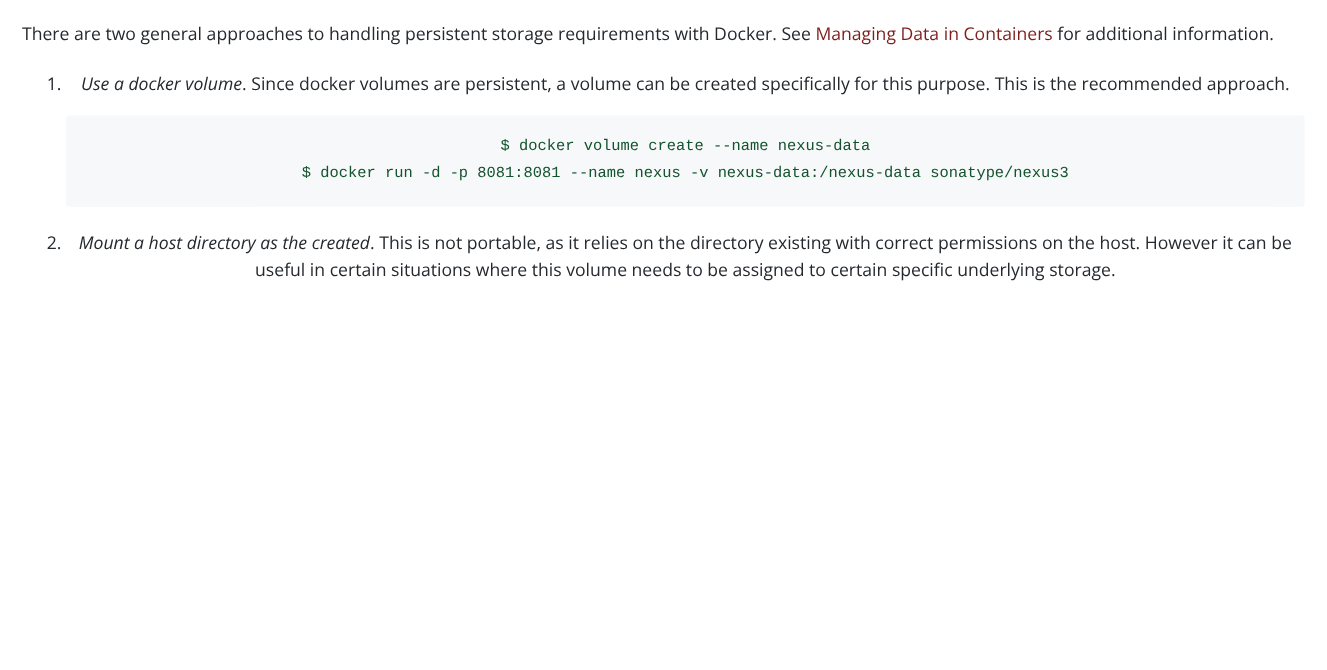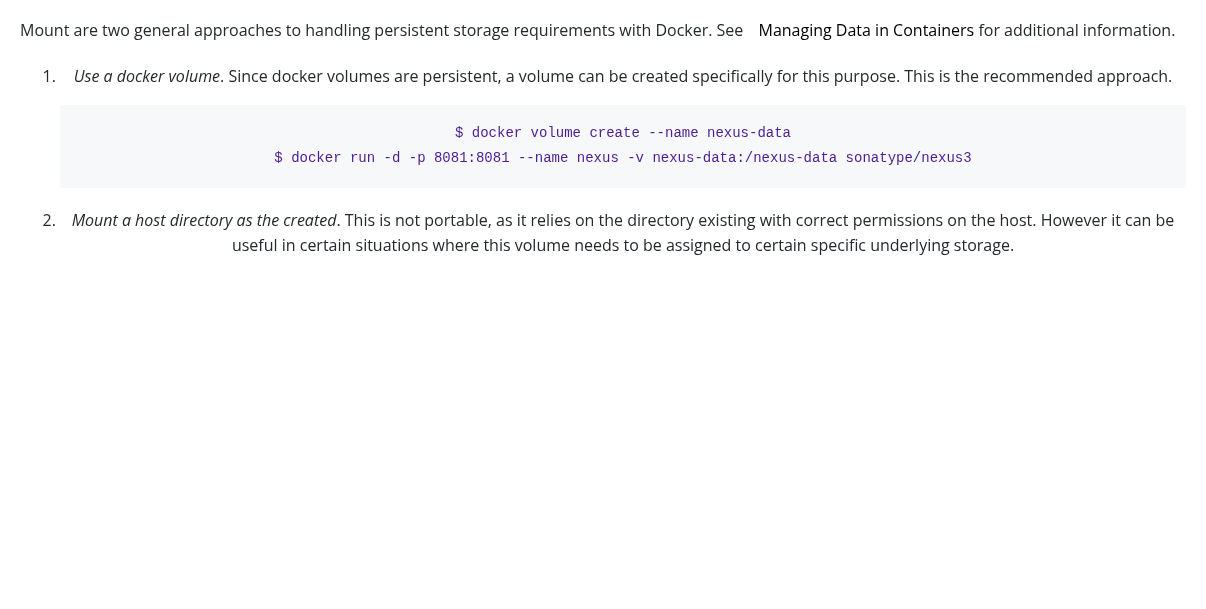--- a/index.html
+++ b/index.html
@@ -10,23 +10,22 @@
     line-height: 1.6;
     color: #24292e;
     background: #ffffff;
     -webkit-font-smoothing: antialiased;
   }
   .intro {
     margin: 0 0 20px 0;
     color: #24292e;
   }
   a {
-    color: #000000;
+    color: #7f1d1d;
     text-decoration: none;
-    margin-left: 11px;
   }
   ol {
     padding-left: 40px;
     margin: 0 0 16px 0;
     text-align: center;
   }
   ol > li {
     margin-bottom: 20px;
   }
   ol > li::marker {
@@ -40,29 +39,29 @@
   }
   pre {
     background: #f6f8fa;
     border-radius: 3px;
     padding: 16px;
     margin: 0;
     overflow-x: auto;
     font-family: SFMono-Regular, Consolas, "Liberation Mono", Menlo, monospace;
     font-size: 14px;
     line-height: 1.8;
-    color: #4c1d95;
+    color: #14532d;
     white-space: pre;
   }
 </style>
 </head>
 <body>
 
 <p class="intro">
-  <span>Mount are two general approaches to handling persistent storage requirements with Docker. See </span><a href="#">Managing Data in Containers</a><span> for additional information.</span>
+  <span>There are two general approaches to handling persistent storage requirements with Docker. See </span><a href="#">Managing Data in Containers</a><span> for additional information.</span>
 </p>
 
 <ol>
   <li>
     <p class="item-text">
       <em class="emph">Use a docker volume</em><span>. Since docker volumes are persistent, a volume can be created specifically for this purpose. This is the recommended approach.</span>
     </p>
     <pre>$ docker volume create --name nexus-data
 $ docker run -d -p 8081:8081 --name nexus -v nexus-data:/nexus-data sonatype/nexus3</pre>
   </li>

